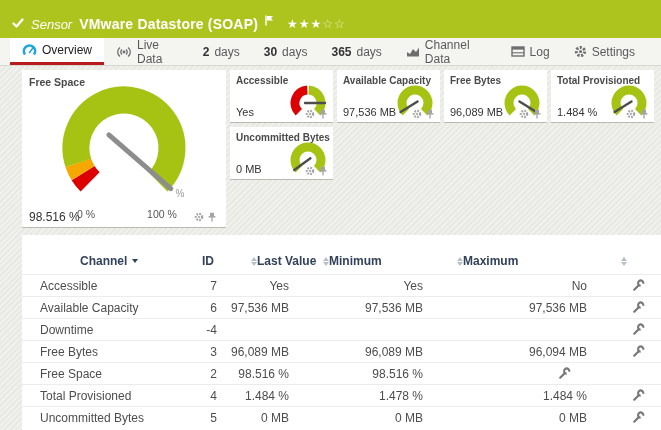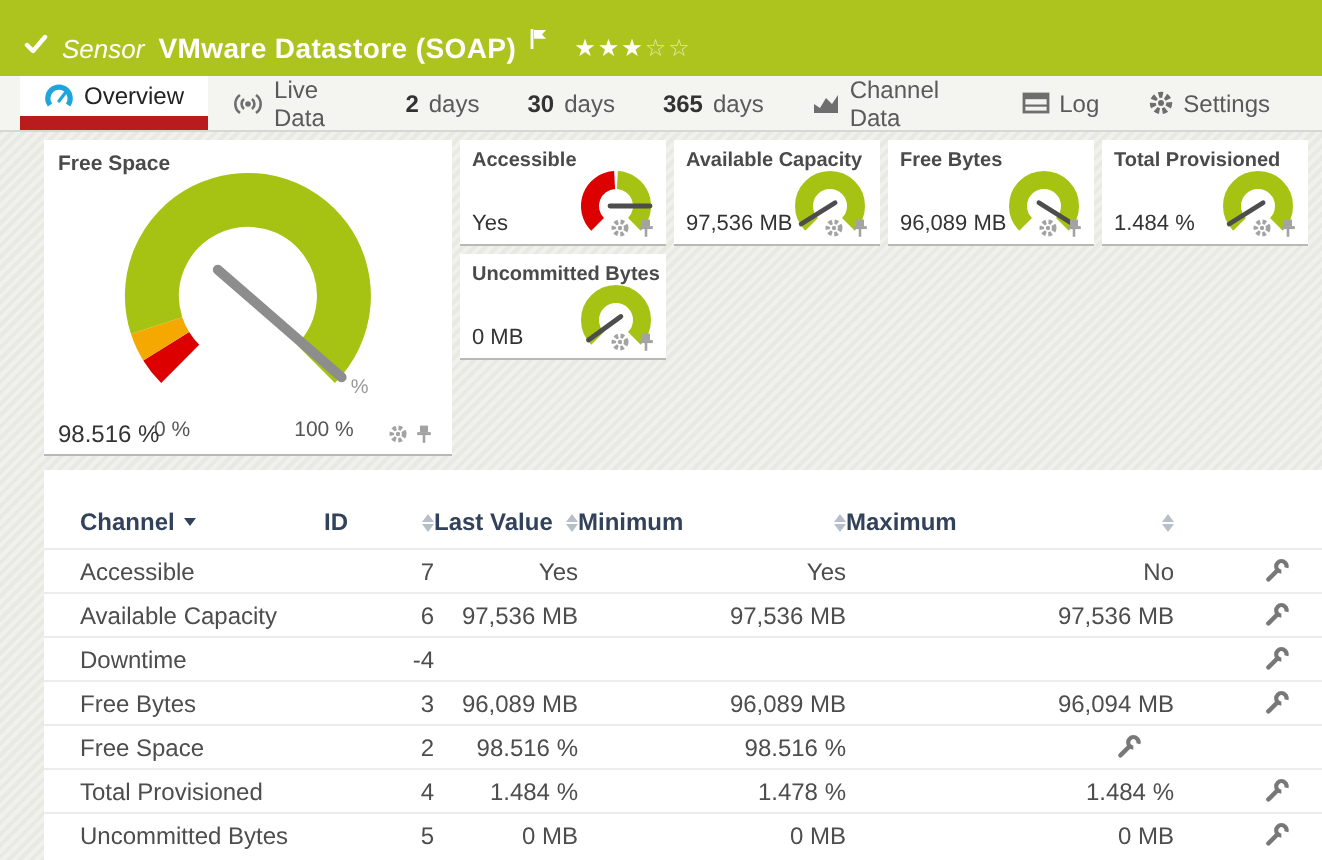--- a/index.html
+++ b/index.html
@@ -16,21 +16,21 @@
   .hdr .stars { font-size:12px; letter-spacing:1px; margin-left:6px; }
   .hdr .stars .empty { opacity:.65; }
   .hdr .status { font-size:9px; font-weight:bold; margin:1px 0 0 30px; }
 
   
   .tabs { height:28px; background:#f4f4f1; border-bottom:1px solid #d8d8d2;
           display:flex; justify-content:space-between; align-items:stretch; padding:0 14px 0 10px; }
   .tab { display:flex; align-items:center; gap:5px; padding:0 12px; font-size:12px;
          color:#5a5a5a; cursor:pointer; position:relative; }
   .tab b { color:#333; }
-  .tab.active { background:#fff; color:#222; border-bottom:7px solid #b91c1c; }
+  .tab.active { background:#fff; color:#222; border-bottom:3px solid #b91c1c; }
   .tab svg { flex:0 0 auto; }
 
   
   .content { padding:4px 0 0 22px; }
   .gauge-sec { display:flex; gap:4px; align-items:flex-start; }
   .card { background:#fff; border-bottom:1px solid #b9b9b2; position:relative; }
   .card .title { position:absolute; top:6px; left:7px; font-size:10.5px; font-weight:bold; color:#4a4a4a; }
   .main-card { width:204px; height:158px; }
   .main-card svg.g { position:absolute; left:6px; top:12px; }
   .main-card .foot { position:absolute; left:7px; right:9px; bottom:3px; display:flex;
@@ -42,21 +42,21 @@
   .small-card .val { position:absolute; left:6px; bottom:4px; font-size:11px; color:#333; }
   .mini-icons { display:flex; gap:3px; align-items:center; }
   .small-card .mini-icons { position:absolute; right:5px; bottom:3px; }
   .glabel { font-size:10.5px; fill:#555; }
   .gunit  { font-size:10px; fill:#999; }
 
   
   .table-panel { margin-top:7px; background:#fff; min-height:200px; padding-top:13px; }
   .t-head, .t-row { display:grid; grid-template-columns:122px 55px 72px 134px 164px auto;
                     padding-left:18px; align-items:center; }
-  .t-head { height:26px; font-size:12px; font-weight:bold; color:#32425a; }
+  .t-head { height:26px; font-size:12px; font-weight:bold; color:#32425a;margin-left:40px; }
   .t-row  { height:22px; font-size:12px; color:#4d4d4d; border-top:1px solid #ececec; }
   .c-num { text-align:right; }
   .c-act { display:flex; justify-content:flex-end; padding-right:16px; }
   .hcell { display:flex; align-items:center; gap:5px; cursor:pointer; }
   .hcell.c-num { justify-content:space-between; }
   .sorter { display:inline-flex; flex-direction:column; gap:1px; }
   .tri-up   { width:0;height:0;border-left:3.5px solid transparent;border-right:3.5px solid transparent;border-bottom:4px solid #b7bfc9; }
   .tri-down { width:0;height:0;border-left:3.5px solid transparent;border-right:3.5px solid transparent;border-top:4px solid #b7bfc9; }
   .tri-down.dark { border-top-color:#32425a; }
   .wrench { cursor:pointer; }

